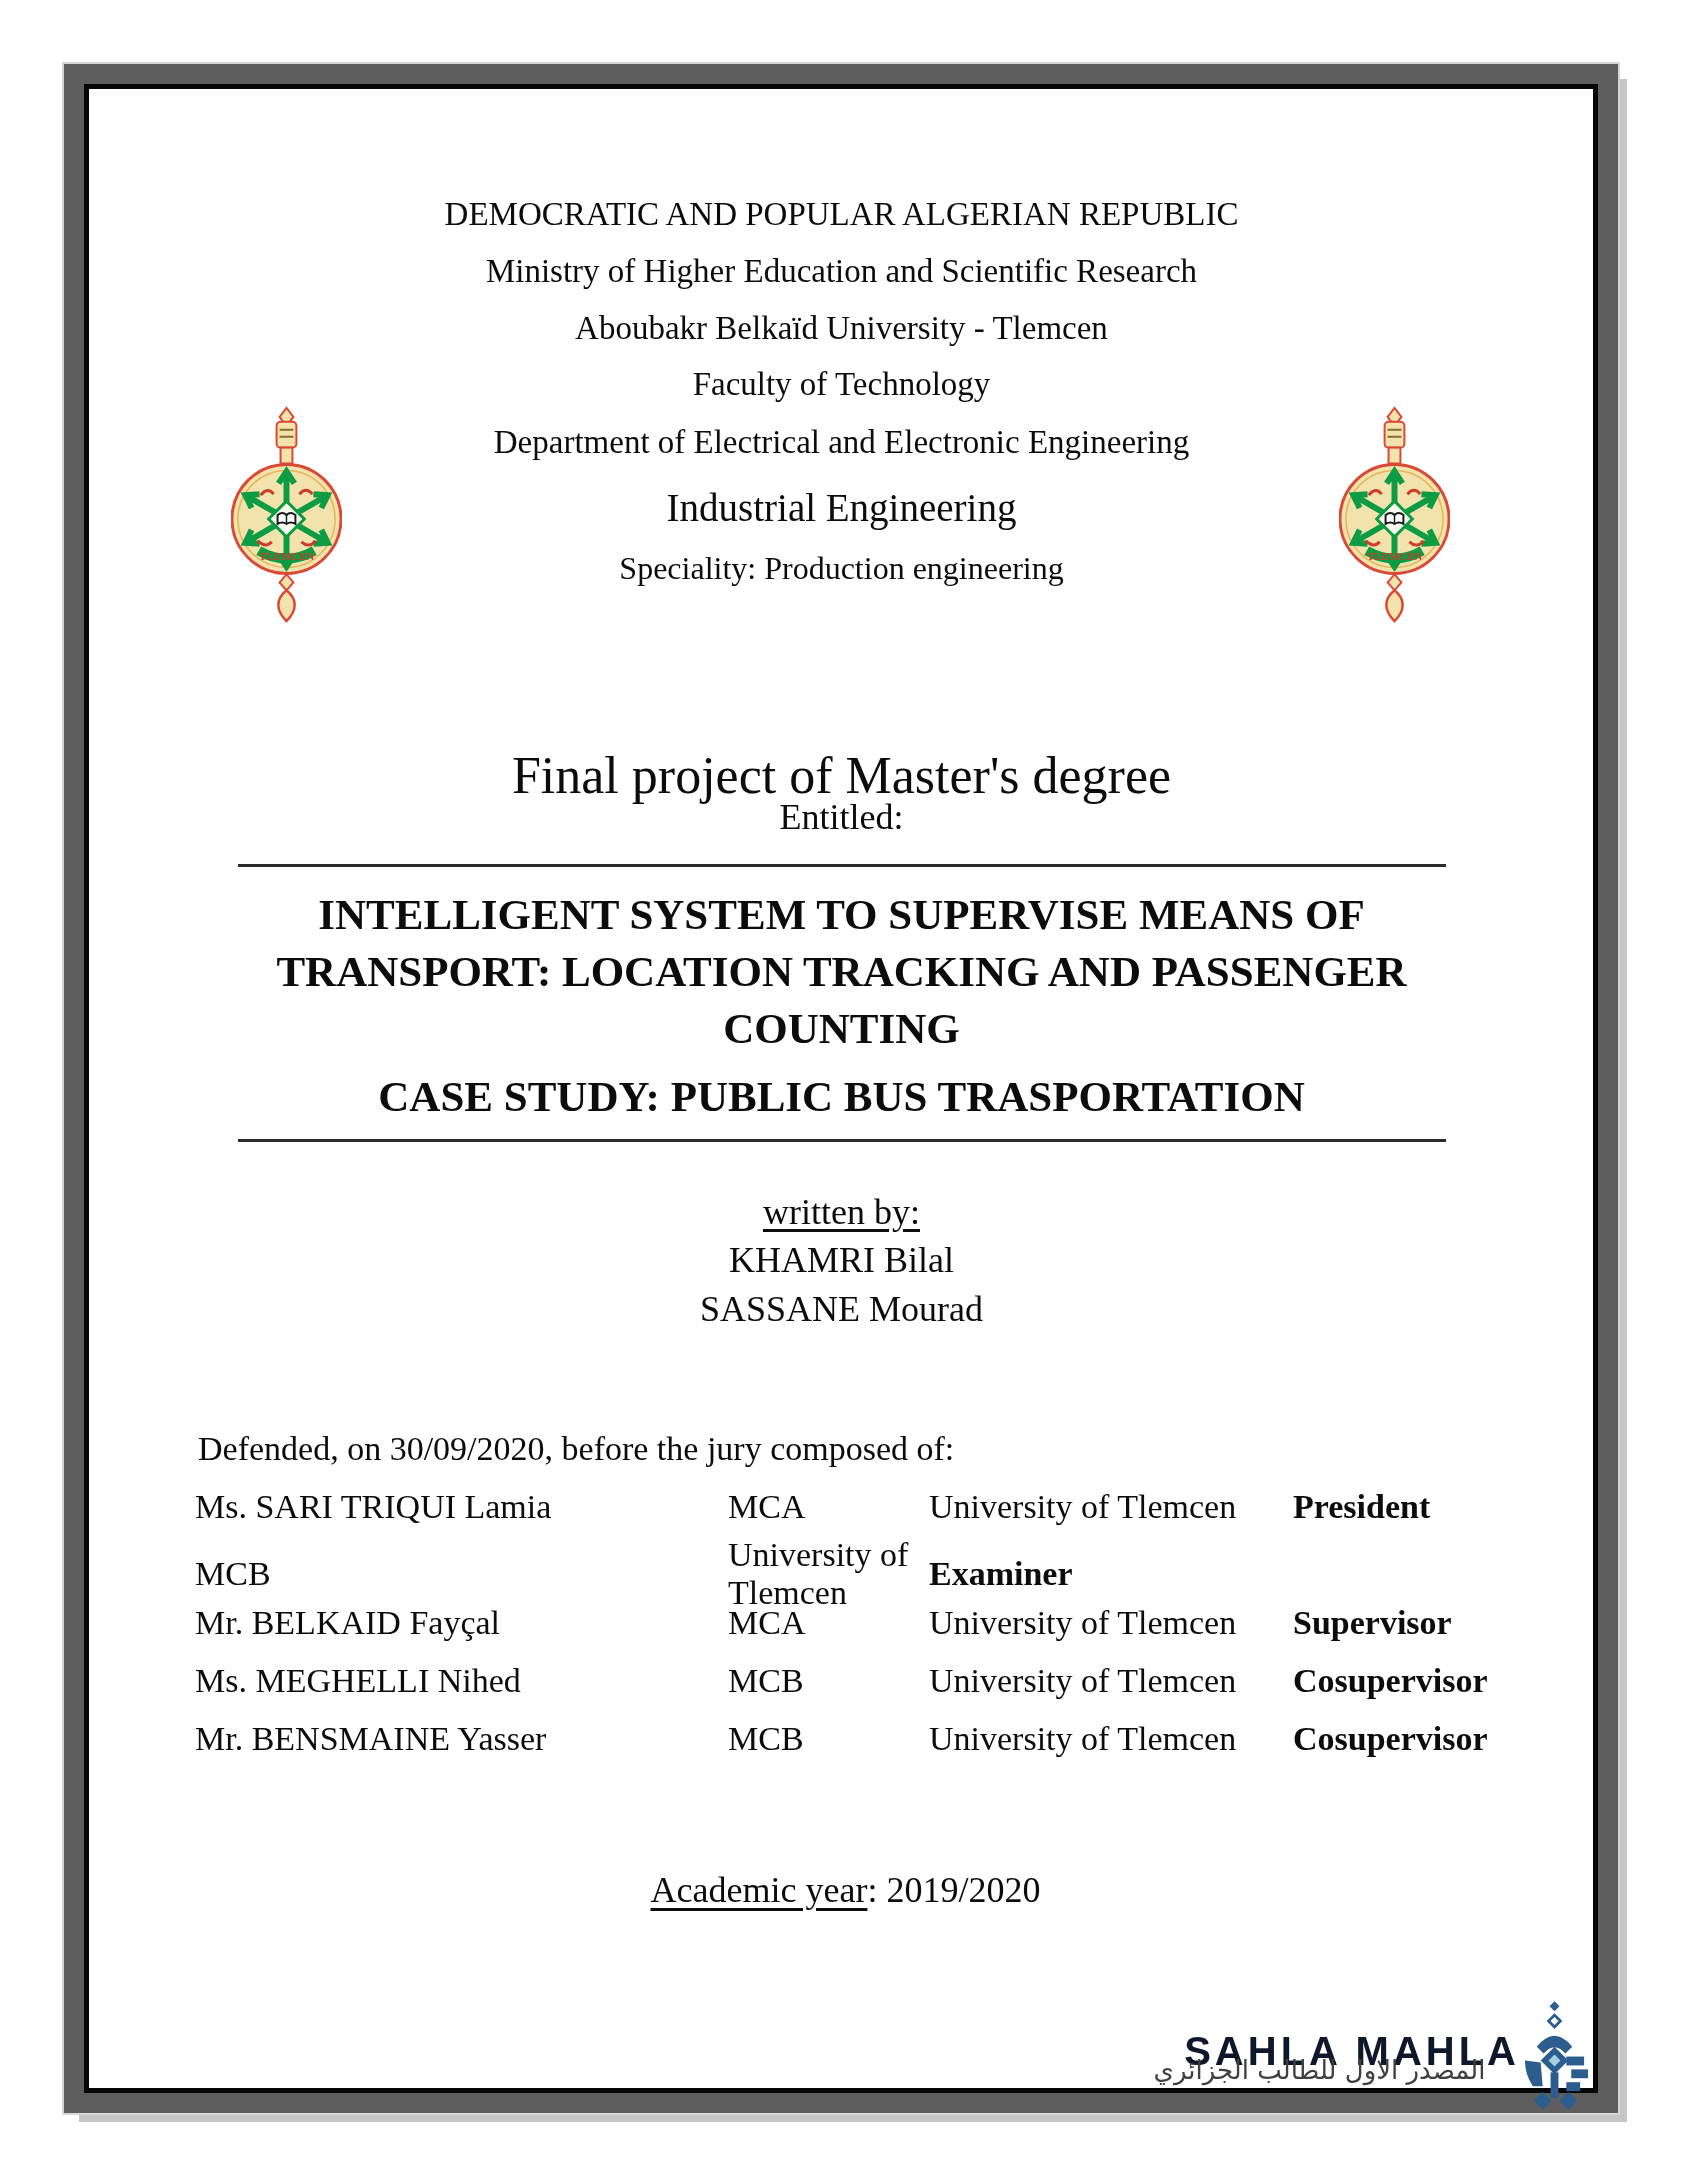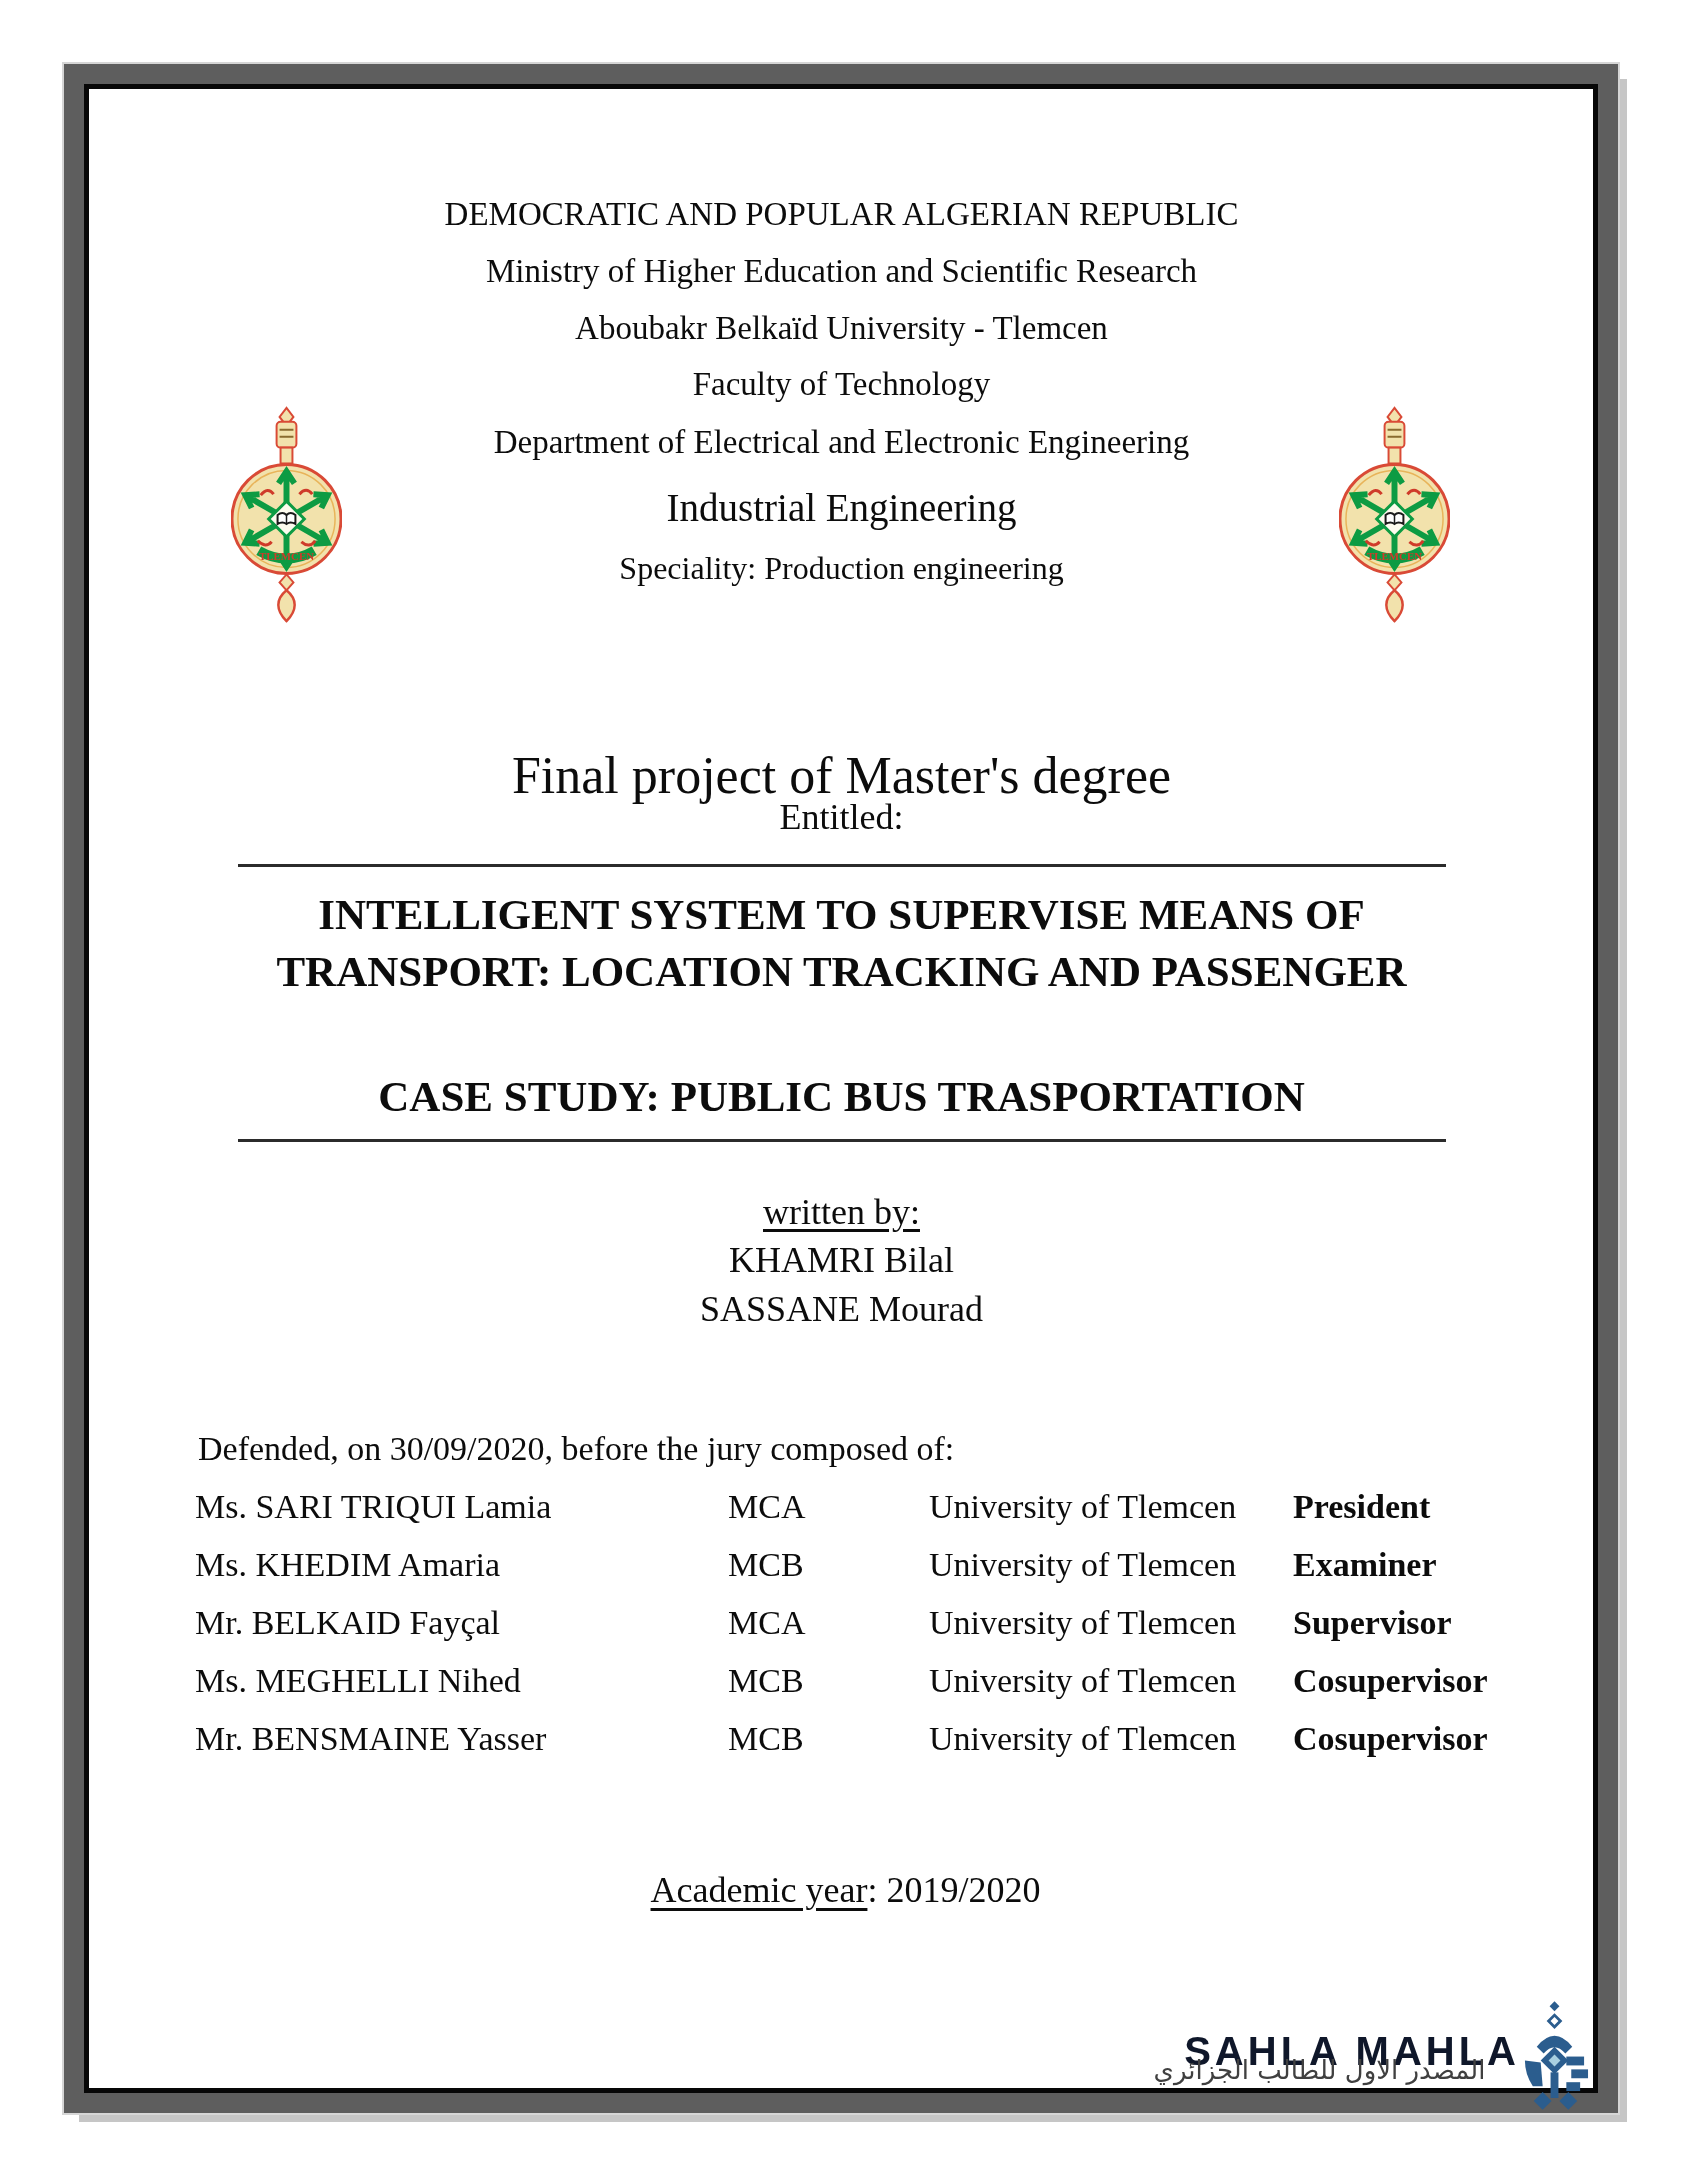--- a/index.html
+++ b/index.html
@@ -182,20 +182,21 @@
 </svg>
 
 <div class="c proj">Final project of Master's degree</div>
 <div class="c entitled">Entitled:</div>
 
 <div class="rule rule1"></div>
 
 <div class="c main-title">
   <div>INTELLIGENT SYSTEM TO SUPERVISE MEANS OF</div>
   <div>TRANSPORT: LOCATION TRACKING AND PASSENGER</div>
+  <div>COUNTING</div>
 </div>
 <div class="c case-study">CASE STUDY: PUBLIC BUS TRASPORTATION</div>
 
 <div class="rule rule2"></div>
 
 <div class="c writtenby">
   <span>written by:</span>
 </div>
 <div class="c author1">KHAMRI Bilal</div>
 <div class="c author2">SASSANE Mourad</div>
@@ -203,21 +204,20 @@
 <div class="defended">Defended, on 30/09/2020, before the jury composed of:</div>
 
 <div class="jury">
   <div class="jury-row">
     <span>Ms. SARI TRIQUI Lamia</span>
     <span>MCA</span>
     <span>University of Tlemcen</span>
     <span class="jury-role">President</span>
   </div>
   <div class="jury-row">
-    <span>Ms. KHEDIM Amaria</span>
     <span>MCB</span>
     <span>University of Tlemcen</span>
     <span class="jury-role">Examiner</span>
   </div>
   <div class="jury-row">
     <span>Mr. BELKAID Fayçal</span>
     <span>MCA</span>
     <span>University of Tlemcen</span>
     <span class="jury-role">Supervisor</span>
   </div>

